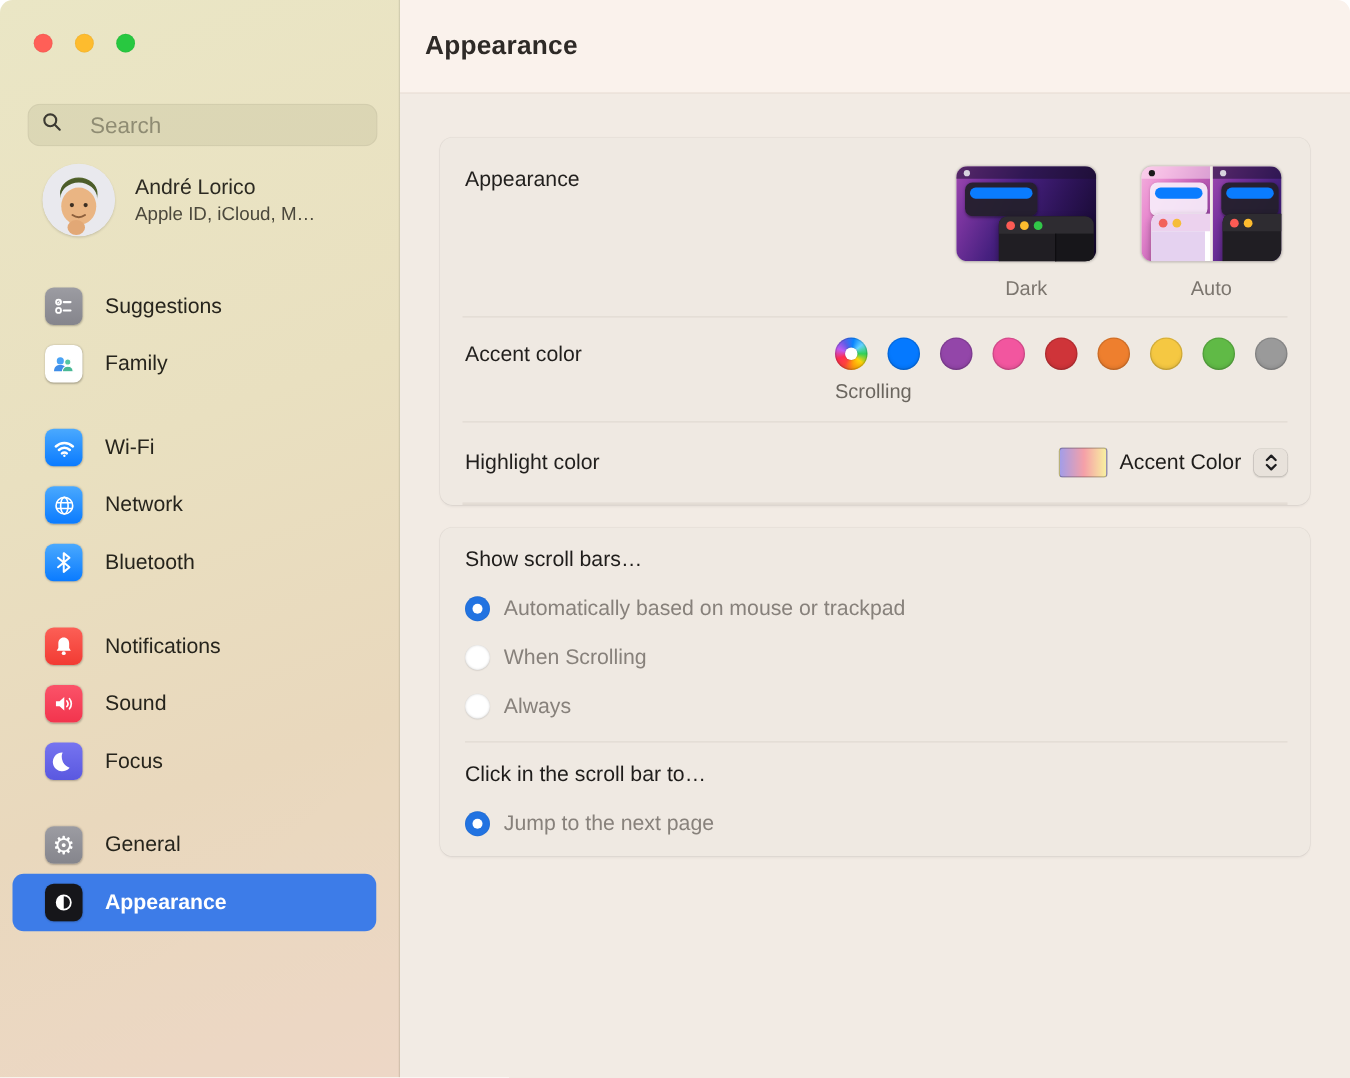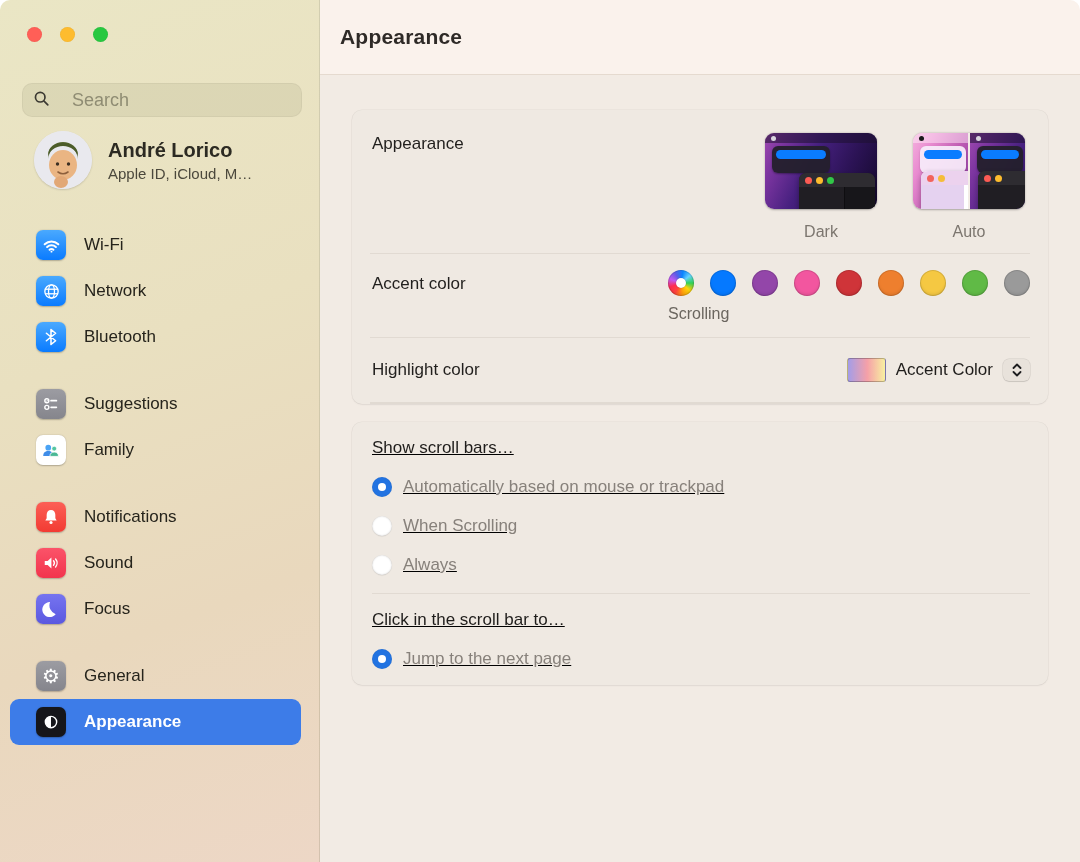--- a/index.html
+++ b/index.html
@@ -16,21 +16,21 @@
   .tl { width:15px; height:15px; border-radius:50%; box-shadow:inset 0 0 1px rgba(0,0,0,0.15); }
   .search { position:absolute; left:22px; top:83px; width:280px; height:34px; box-sizing:border-box;
             display:flex; align-items:center; gap:20px; padding:0 10px;
             background:rgba(60,60,25,0.08); border:1px solid rgba(0,0,0,0.04); border-radius:10px; }
   .search input { border:none; outline:none; background:transparent; font:18px "Liberation Sans",sans-serif;
                   color:#3c3a30; width:100%; }
   .search input::placeholder { color:#8f8c73; }
   .profile { position:absolute; left:34px; top:131px; display:flex; align-items:center; gap:16px; }
   .avatar { width:58px; height:58px; border-radius:50%; overflow:hidden; background:#ebebee;
             box-shadow:0 1px 2px rgba(0,0,0,0.15); flex:none; }
-  .pname { font-size:20px; font-weight:700; color:#2c2a22; }
+  .pname { font-size:17px; font-weight:400; color:#2c2a22; }
   .psub  { font-size:15px; color:#4b483c; margin-top:3px; }
   .nav { position:absolute; left:10px; top:222px; right:18px; }
   .group { margin-bottom:21px; }
   .item { display:flex; align-items:center; gap:18px; height:46px; padding-left:26px; border-radius:9px; }
   .item .label { font-size:17px; font-weight:500; color:#26241c; }
   .item.selected .label { color:#ffffff; font-weight:600; }
   .tile { width:30px; height:30px; border-radius:7px; flex:none; display:flex; align-items:center;
           justify-content:center; box-shadow:0 0.5px 1.5px rgba(0,0,0,0.25); }
   .tile svg { display:block; }
   .gear-glyph { font-family:"DejaVu Sans",sans-serif; color:#fff; font-size:20px; line-height:1; }
@@ -103,21 +103,21 @@
   .value-text { font-size:17px; color:#1f1d1b; }
   .swatch { width:37px; height:22px; border-radius:3px; border:1px solid rgba(0,0,0,0.25); margin-right:10px; }
   .stepper { width:27px; height:22px; margin-left:10px; border-radius:6px; background:#e8e2db;
              box-shadow:0 0 0 0.5px rgba(0,0,0,0.12), 0 1px 1px rgba(0,0,0,0.10);
              display:flex; align-items:center; justify-content:center; }
   .toggle { width:44px; height:26px; border-radius:13px; position:relative; }
   .knob { position:absolute; top:2px; right:2px; width:22px; height:22px; border-radius:50%; background:#fff;
           box-shadow:0 1px 2px rgba(0,0,0,0.3); }
 
   
-  .card2 { padding:16px 18px 16px 20px;text-decoration:underline; }
+  .card2 { padding:16px 18px 16px 20px; }
   .sec-title { font-size:17px; color:#1f1d1b; }
   .radio-row { display:flex; align-items:center; gap:11px; margin-top:19px; }
   .radio { width:20px; height:20px; border-radius:50%; background:#fff; flex:none;
            box-shadow:inset 0 0 2px rgba(0,0,0,0.20), 0 0.5px 1px rgba(0,0,0,0.12); position:relative; }
   .radio.on { background:#2273e1; box-shadow:inset 0 0 1px rgba(0,0,0,0.2); }
   .radio.on::after { content:""; position:absolute; left:50%; top:50%; width:8px; height:8px;
            transform:translate(-50%,-50%); border-radius:50%; background:#fff; }
   .radio-label { font-size:17px; color:#87817b; }
   .c2-divider { height:1px; background:#e1dad2; margin:18px 0 16px 0; }
 </style>
@@ -159,53 +159,20 @@
       <div>
         <div class="pname">André Lorico</div>
         <div class="psub">Apple ID, iCloud, M…</div>
       </div>
     </div>
 
     <div class="nav">
 
       <div class="group">
         <div class="item">
-          <div class="tile" style="background:linear-gradient(180deg,#4aa9fe,#0a7bff)">
-            <svg width="21" height="21" viewBox="0 0 24 24" fill="none" stroke="#fff" stroke-linecap="round">
-                <path d="M4.2 10.5 C6.4 8.4 9.1 7.3 12 7.3 C14.9 7.3 17.6 8.4 19.8 10.5" stroke-width="2.3"></path>
-                <path d="M7 13.7 C8.4 12.4 10.1 11.7 12 11.7 C13.9 11.7 15.6 12.4 17 13.7" stroke-width="2.3"></path>
-                <path d="M9.8 16.8 C10.4 16.2 11.2 15.9 12 15.9 C12.8 15.9 13.6 16.2 14.2 16.8" stroke-width="2.3"></path>
-                <circle cx="12" cy="19" r="1.1" fill="#fff" stroke="none"></circle>
-              </svg>
-          </div>
-          <span class="label">Wi-Fi</span>
-        </div>
-        <div class="item">
-          <div class="tile" style="background:linear-gradient(180deg,#4aa9fe,#0a7bff)">
-            <svg width="21" height="21" viewBox="0 0 24 24" fill="none" stroke="#fff" stroke-width="1.5">
-                <circle cx="12" cy="12" r="7.6"></circle>
-                <ellipse cx="12" cy="12" rx="3.4" ry="7.6"></ellipse>
-                <line x1="4.7" y1="9.4" x2="19.3" y2="9.4"></line>
-                <line x1="4.7" y1="14.6" x2="19.3" y2="14.6"></line>
-              </svg>
-          </div>
-          <span class="label">Network</span>
-        </div>
-        <div class="item">
-          <div class="tile" style="background:linear-gradient(180deg,#4aa9fe,#0a7bff)">
-            <svg width="20" height="20" viewBox="0 0 24 24" fill="none" stroke="#fff" stroke-width="1.9" stroke-linecap="round" stroke-linejoin="round">
-                <path d="M6.5 7.5 L17.5 16.5 L12 21 L12 3 L17.5 7.5 L6.5 16.5"></path>
-              </svg>
-          </div>
-          <span class="label">Bluetooth</span>
-        </div>
-      </div>
-
-      <div class="group">
-        <div class="item">
           <div class="tile" style="background:linear-gradient(180deg,#9c9ca2,#85858c)">
             <svg width="20" height="20" viewBox="0 0 24 24">
                 <circle cx="7" cy="8" r="2.4" fill="none" stroke="#fff" stroke-width="1.7"></circle>
                 <path d="M6.1 8 l0.7 0.8 1.2 -1.6" stroke="#fff" stroke-width="1" fill="none"></path>
                 <line x1="12" y1="8" x2="18.5" y2="8" stroke="#fff" stroke-width="2" stroke-linecap="round"></line>
                 <circle cx="7" cy="16" r="2.4" fill="none" stroke="#fff" stroke-width="1.7"></circle>
                 <line x1="12" y1="16" x2="18.5" y2="16" stroke="#fff" stroke-width="2" stroke-linecap="round"></line>
               </svg>
           </div>
           <span class="label">Suggestions</span>
@@ -213,20 +180,53 @@
         <div class="item">
           <div class="tile" style="background:#ffffff">
             <svg width="22" height="22" viewBox="0 0 24 24">
                 <circle cx="9" cy="9.5" r="3.1" fill="#4aa3f5"></circle>
                 <path d="M3.5 18.5 C3.5 14.5 5.8 13 9 13 C12.2 13 14.5 14.5 14.5 18.5 Z" fill="#3f8de8"></path>
                 <circle cx="15.5" cy="10.5" r="2.7" fill="#54c6a2" stroke="#fff" stroke-width="0.9"></circle>
                 <path d="M10.8 19 C10.8 15.6 12.8 14.2 15.5 14.2 C18.2 14.2 20.2 15.6 20.2 19 Z" fill="#49b895" stroke="#fff" stroke-width="0.9"></path>
               </svg>
           </div>
           <span class="label">Family</span>
+        </div>
+      </div>
+
+      <div class="group">
+        <div class="item">
+          <div class="tile" style="background:linear-gradient(180deg,#4aa9fe,#0a7bff)">
+            <svg width="21" height="21" viewBox="0 0 24 24" fill="none" stroke="#fff" stroke-linecap="round">
+                <path d="M4.2 10.5 C6.4 8.4 9.1 7.3 12 7.3 C14.9 7.3 17.6 8.4 19.8 10.5" stroke-width="2.3"></path>
+                <path d="M7 13.7 C8.4 12.4 10.1 11.7 12 11.7 C13.9 11.7 15.6 12.4 17 13.7" stroke-width="2.3"></path>
+                <path d="M9.8 16.8 C10.4 16.2 11.2 15.9 12 15.9 C12.8 15.9 13.6 16.2 14.2 16.8" stroke-width="2.3"></path>
+                <circle cx="12" cy="19" r="1.1" fill="#fff" stroke="none"></circle>
+              </svg>
+          </div>
+          <span class="label">Wi-Fi</span>
+        </div>
+        <div class="item">
+          <div class="tile" style="background:linear-gradient(180deg,#4aa9fe,#0a7bff)">
+            <svg width="21" height="21" viewBox="0 0 24 24" fill="none" stroke="#fff" stroke-width="1.5">
+                <circle cx="12" cy="12" r="7.6"></circle>
+                <ellipse cx="12" cy="12" rx="3.4" ry="7.6"></ellipse>
+                <line x1="4.7" y1="9.4" x2="19.3" y2="9.4"></line>
+                <line x1="4.7" y1="14.6" x2="19.3" y2="14.6"></line>
+              </svg>
+          </div>
+          <span class="label">Network</span>
+        </div>
+        <div class="item">
+          <div class="tile" style="background:linear-gradient(180deg,#4aa9fe,#0a7bff)">
+            <svg width="20" height="20" viewBox="0 0 24 24" fill="none" stroke="#fff" stroke-width="1.9" stroke-linecap="round" stroke-linejoin="round">
+                <path d="M6.5 7.5 L17.5 16.5 L12 21 L12 3 L17.5 7.5 L6.5 16.5"></path>
+              </svg>
+          </div>
+          <span class="label">Bluetooth</span>
         </div>
       </div>
 
       <div class="group">
         <div class="item">
           <div class="tile" style="background:linear-gradient(180deg,#fc5f56,#f23b33)">
             <svg width="20" height="20" viewBox="0 0 24 24">
                 <path d="M12 3.5 C8.9 3.5 6.8 5.9 6.8 9.3 L6.8 13.6 L5.2 16.2 L18.8 16.2 L17.2 13.6 L17.2 9.3 C17.2 5.9 15.1 3.5 12 3.5 Z" fill="#fff"></path>
                 <circle cx="12" cy="18.6" r="1.9" fill="#fff"></circle>
               </svg>

